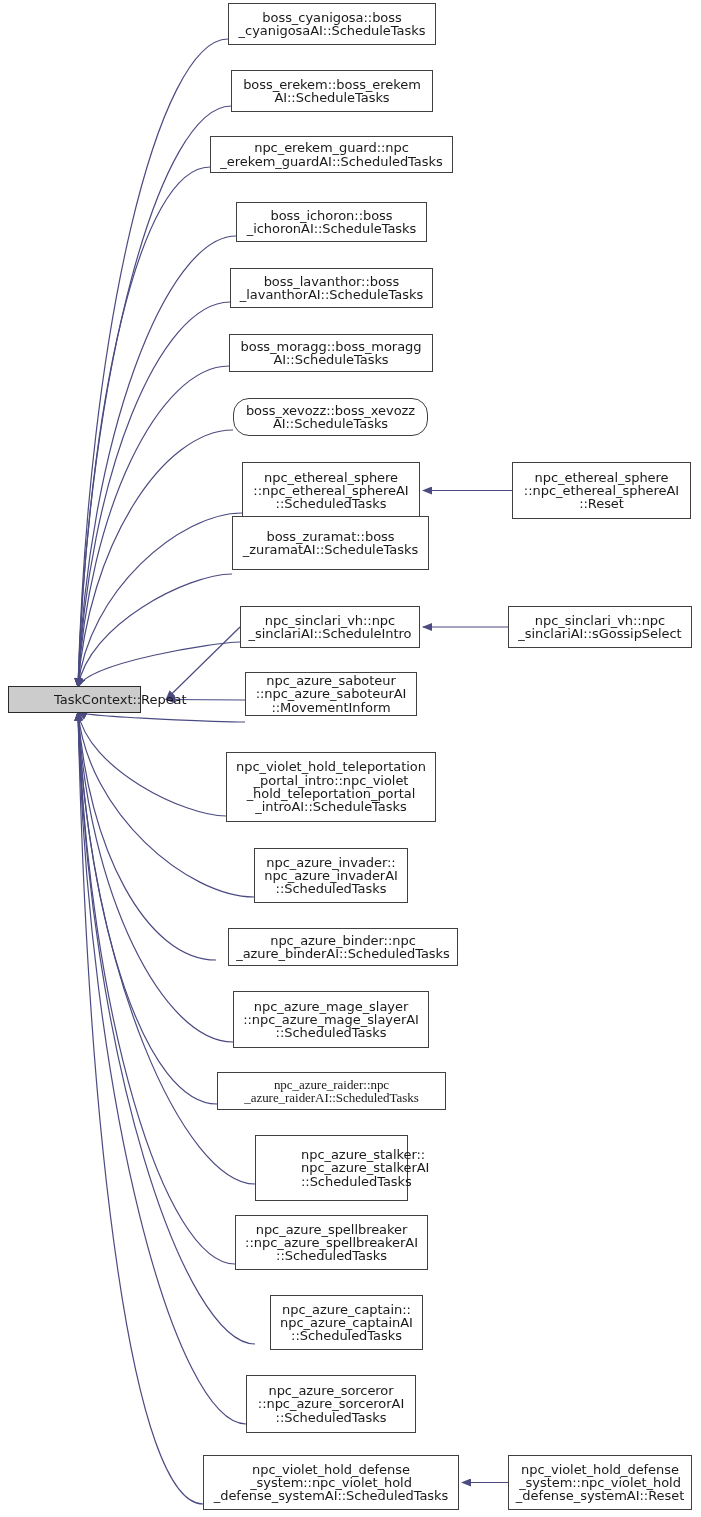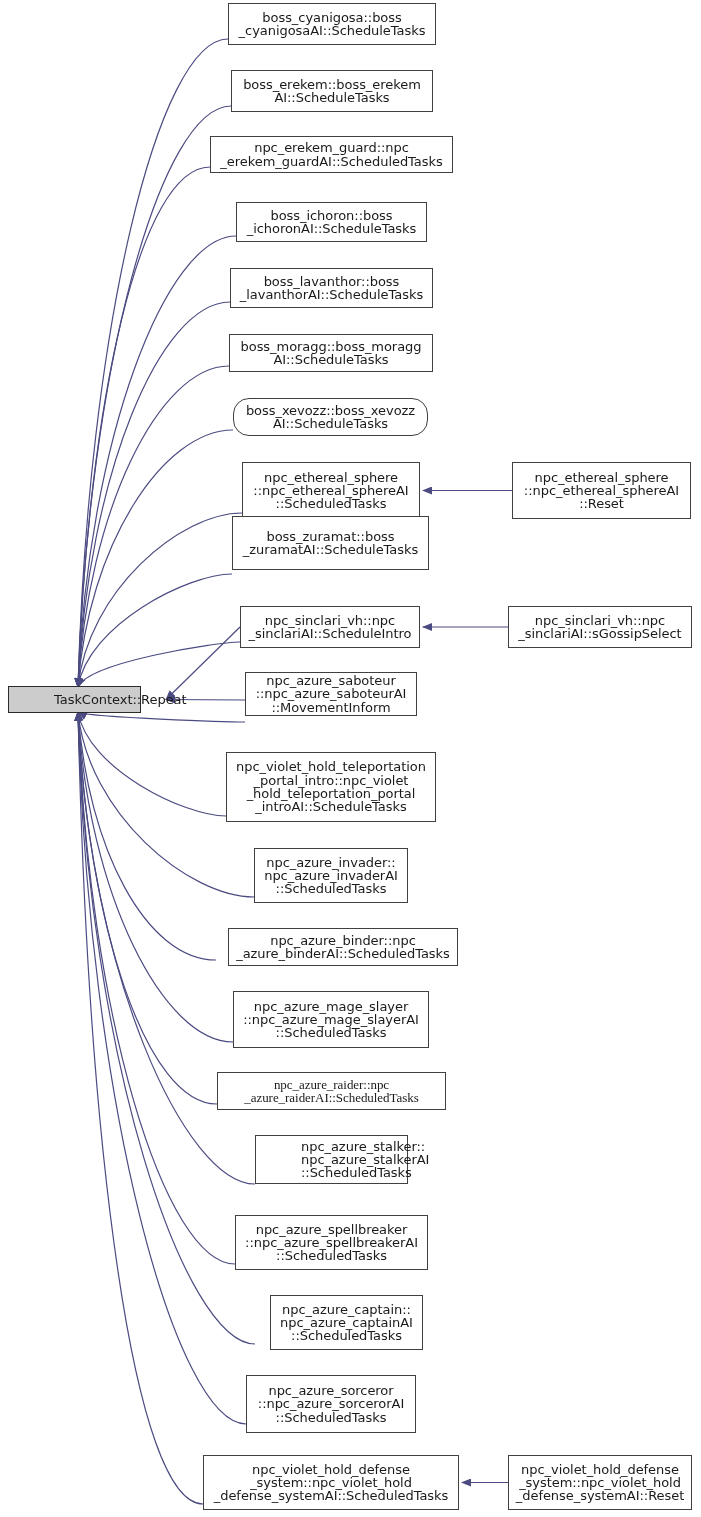--- a/index.html
+++ b/index.html
@@ -126,21 +126,21 @@
       <div class="node" style="left: 254px; top: 848px; width: 154px; height: 55px;"><span class="lbl">npc_azure_invader::
 npc_azure_invaderAI
 ::ScheduledTasks</span></div>
       <div class="node" style="left: 216px; top: 928px; width: 230px; height: 38px; margin-left: 12px;"><span class="lbl">npc_azure_binder::npc
 _azure_binderAI::ScheduledTasks</span></div>
       <div class="node" style="left: 233px; top: 991px; width: 196px; height: 57px;"><span class="lbl">npc_azure_mage_slayer
 ::npc_azure_mage_slayerAI
 ::ScheduledTasks</span></div>
       <div class="node" style="left: 217px; top: 1072px; width: 229px; height: 38px; font-family: Liberation Serif, serif;"><span class="lbl">npc_azure_raider::npc
 _azure_raiderAI::ScheduledTasks</span></div>
-      <div class="node" style="left: 255px; top: 1135px; width: 153px; height: 49px; padding-left: 45px;"><span class="lbl">npc_azure_stalker::
+      <div class="node" style="left: 255px; top: 1135px; width: 153px; height: 66px; padding-left: 45px;"><span class="lbl">npc_azure_stalker::
 npc_azure_stalkerAI
 ::ScheduledTasks</span></div>
       <div class="node" style="left: 235px; top: 1215px; width: 193px; height: 55px;"><span class="lbl">npc_azure_spellbreaker
 ::npc_azure_spellbreakerAI
 ::ScheduledTasks</span></div>
       <div class="node" style="left: 270px; top: 1295px; width: 153px; height: 55px;"><span class="lbl">npc_azure_captain::
 npc_azure_captainAI
 ::ScheduledTasks</span></div>
       <div class="node" style="left: 246px; top: 1375px; width: 170px; height: 58px;"><span class="lbl">npc_azure_sorceror
 ::npc_azure_sorcerorAI

